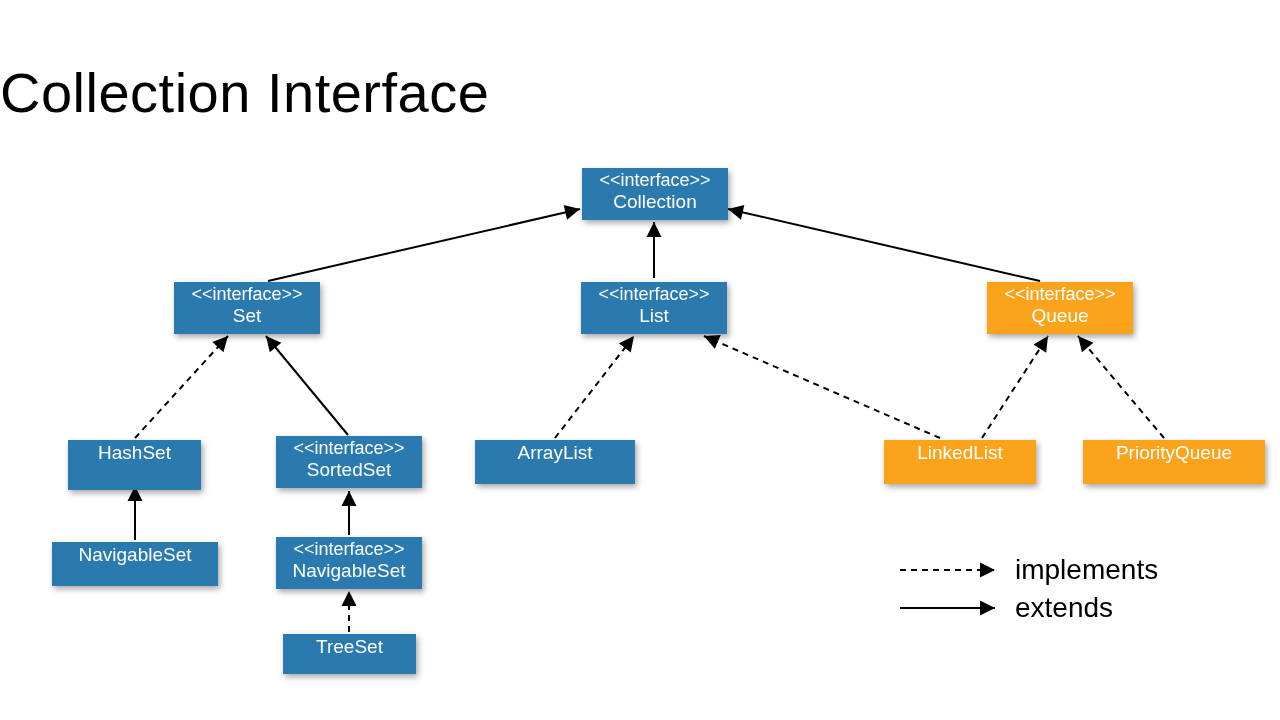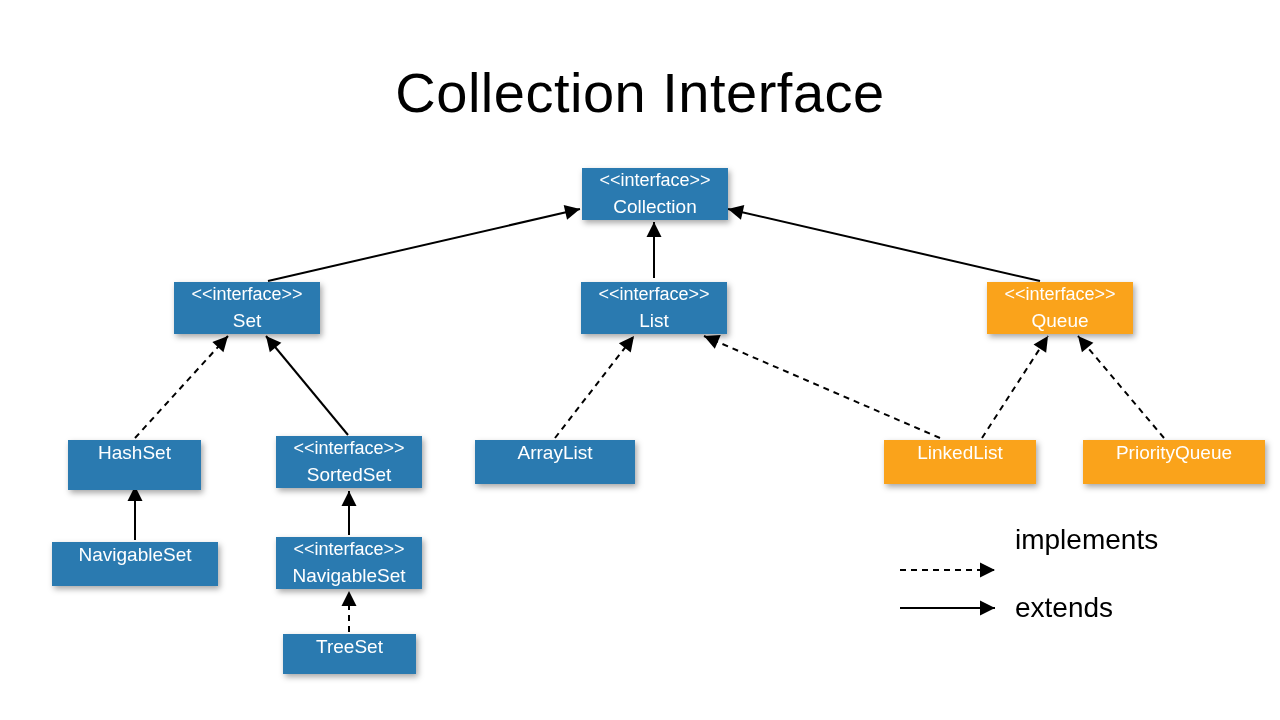--- a/index.html
+++ b/index.html
@@ -1,18 +1,18 @@
 <!DOCTYPE html>
 <html><head>
 <meta charset="utf-8">
 <style>
   html,body{margin:0;padding:0;width:1280px;height:720px;background:#fff;font-family:Arial,Helvetica,sans-serif;overflow:hidden}
   .canvas{position:relative;width:1280px;height:720px}
-  .title{position:absolute;left:0;width:1280px;text-align:center;top:60px;font-size:56px;color:#000;letter-spacing:.5px}
-  .box{position:absolute;display:flex;flex-direction:column;align-items:center;justify-content:space-between;color:#fff;font-size:19px;line-height:1.15;box-shadow:2px 3px 6px rgba(0,0,0,.35);text-align:center;padding:2px 18px;box-sizing:border-box}
+  .title{position:absolute;left:0;width:1280px;top:60px;font-size:56px;color:#000;letter-spacing:.5px}
+  .box{position:absolute;display:flex;flex-direction:column;align-items:center;justify-content:flex-start;color:#fff;font-size:19px;line-height:1.15;box-shadow:2px 3px 6px rgba(0,0,0,.35);text-align:center;padding:2px 18px;box-sizing:border-box}
   .blue{background:#2a7ab0}
   .orange{background:#faa31b}
   .stereo{font-size:18px}
   .legend-text{position:absolute;font-size:28px;color:#000}
   svg{position:absolute;left:0;top:0;width:1280px;height:720px;pointer-events:none}
   line{stroke:#000;stroke-width:2}
   .dashed{stroke-dasharray:6 5}
 </style>
 </head>
 <body>
@@ -95,15 +95,15 @@
   </div>
   <div class="box blue" style="left:276px;top:537px;width:146px;height:52px">
     <span class="stereo">&lt;&lt;interface&gt;&gt;</span>
     <span>NavigableSet</span>
   </div>
 
   <div class="box blue" style="left:283px;top:634px;width:133px;height:40px">
     <span>TreeSet</span>
   </div>
 
-  <div class="legend-text" style="left:1015px;top:524px">implements</div>
+  <div class="legend-text" style="left:1015px;top:554px">implements</div>
   <div class="legend-text" style="left:1015px;top:592px">extends</div>
 </div>
 
 </body></html>

